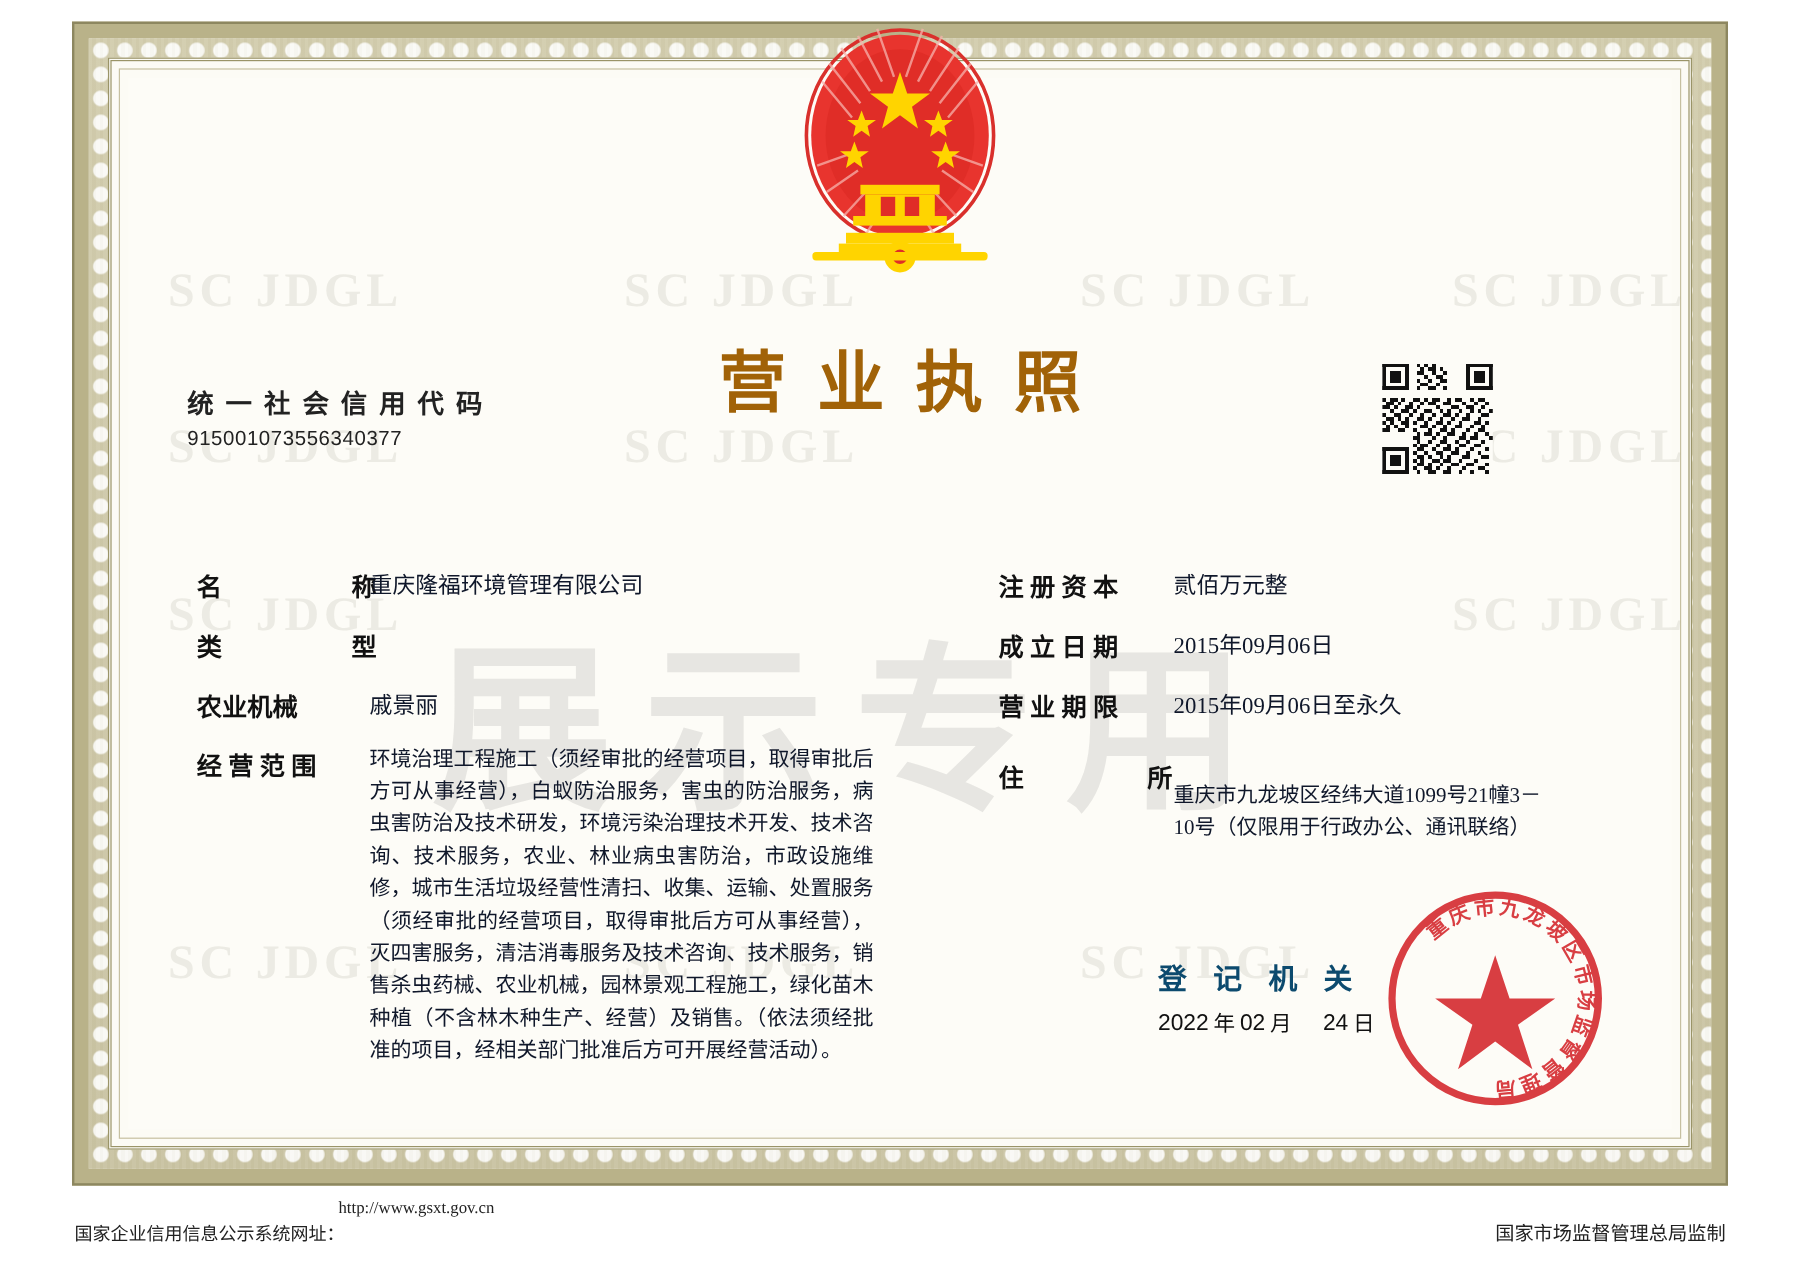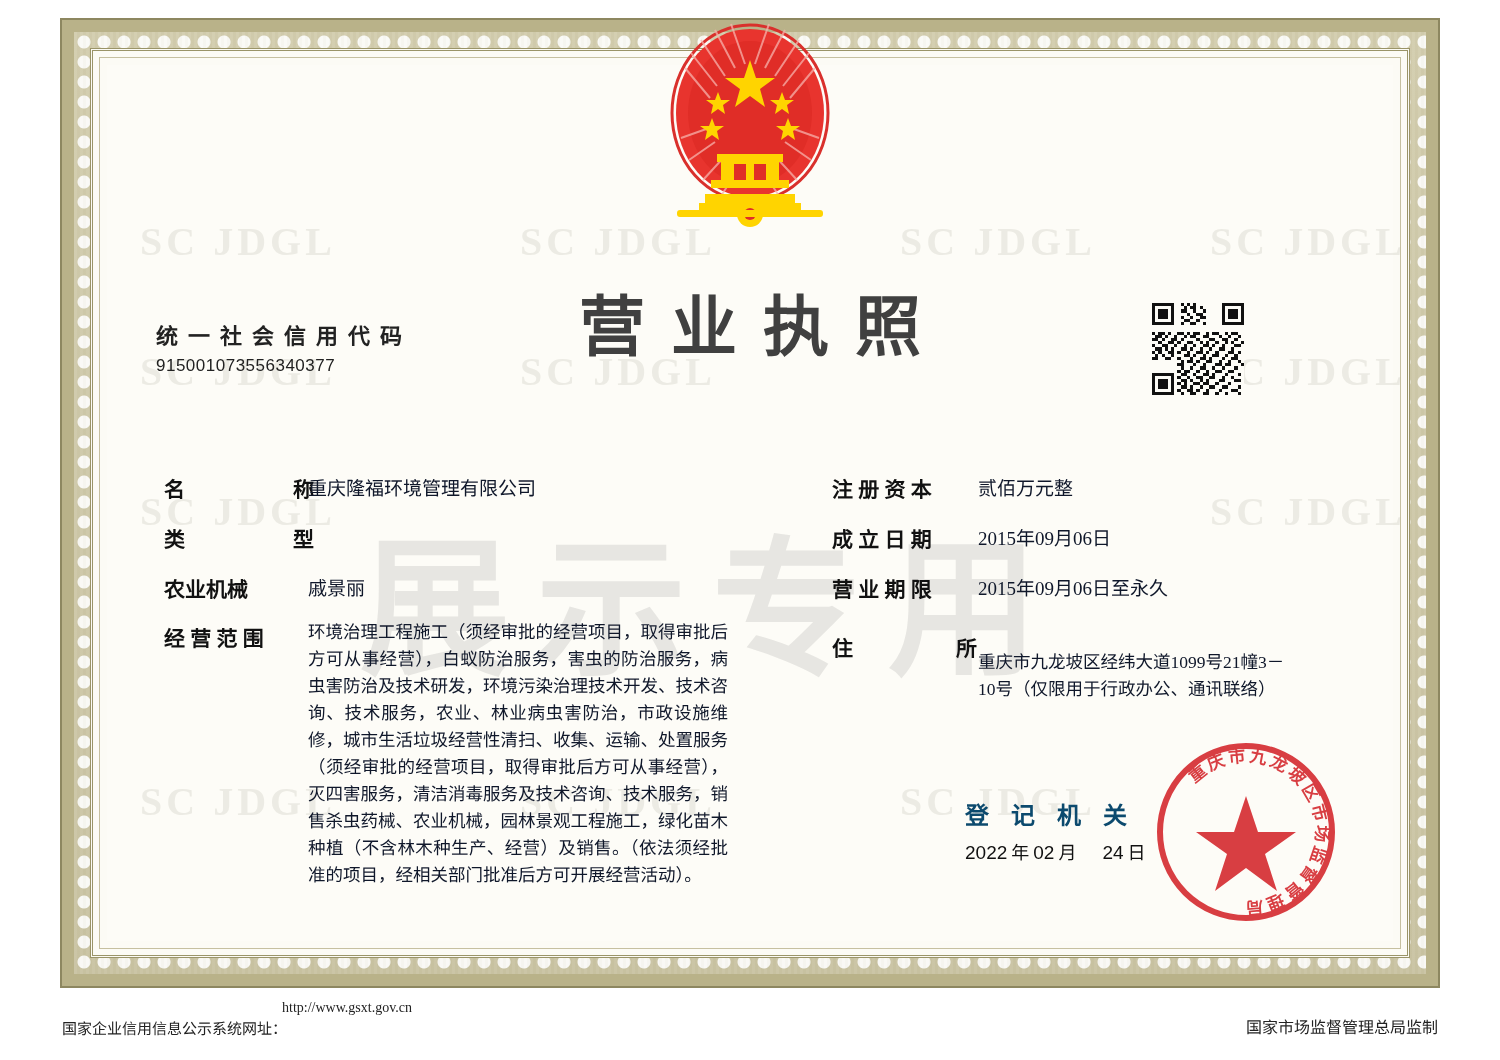--- a/index.html
+++ b/index.html
@@ -81,25 +81,25 @@
     width:190px;height:230px;
     z-index:6;
   }
 
   
   .title{
     position:absolute;
     left:0;right:0;top:255px;
     text-align:center;
     font-family:"Liberation Serif","DejaVu Serif",serif;
-    font-size:66px;
+    font-size:56px;
     font-weight:bold;
     letter-spacing:26px;
     text-indent:26px;
-    color:#404040;
+    color:#a16207;
     z-index:5;
   }
   .uscc-label{
     position:absolute;left:96px;top:300px;
     font-size:22px;font-weight:bold;letter-spacing:10px;color:#222;
     z-index:5;
   }
   .uscc-value{
     position:absolute;left:96px;top:338px;
     font-family:"Liberation Sans","DejaVu Sans",sans-serif;

